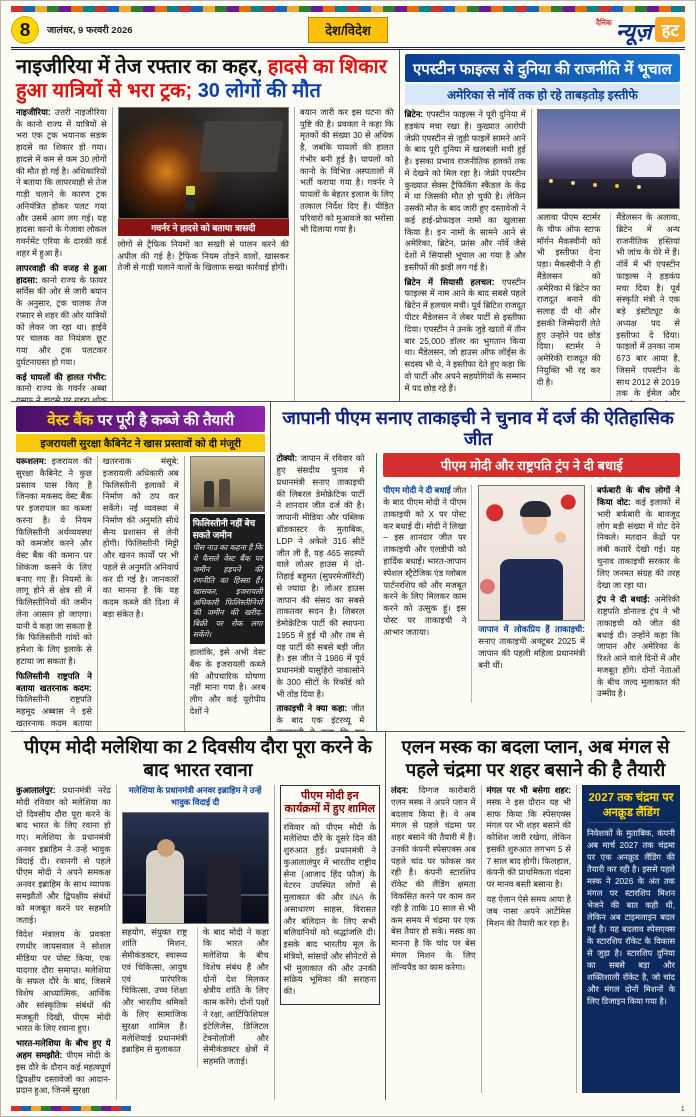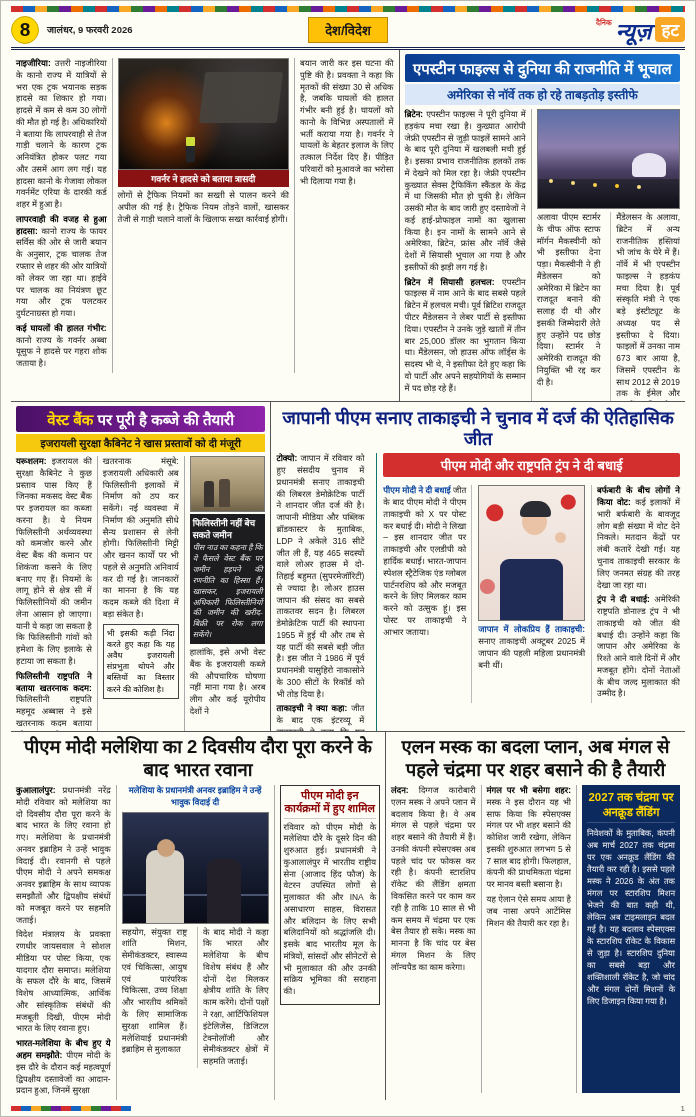--- a/index.html
+++ b/index.html
@@ -123,20 +123,23 @@
     <div class="brand">
       <span class="b-tag">दैनिक</span>
       <span class="b-main">न्यूज़</span>
       <span class="b-accent">हट</span>
     </div>
   </header>
 
   <div class="row row1">
 
     <div class="art" style="width:57.5%">
+      <div class="hl hl-n">
+        <span class="c-bk">नाइजीरिया में तेज रफ्तार का कहर, </span><span class="c-rd">हादसे का शिकार हुआ यात्रियों से भरा ट्रक; </span><span class="c-bl">30 लोगों की मौत</span>
+      </div>
       <div class="cols">
         <div class="colf" style="flex:0 0 24%">
           <p class="bt"><b class="dl">नाइजीरिया:</b><span> उत्तरी नाइजीरिया के कानो राज्य में यात्रियों से भरा एक ट्रक भयानक सड़क हादसे का शिकार हो गया। हादसे में कम से कम 30 लोगों की मौत हो गई है। अधिकारियों ने बताया कि लापरवाही से तेज गाड़ी चलाने के कारण ट्रक अनियंत्रित होकर पलट गया और उसमें आग लग गई। यह हादसा कानो के गेजावा लोकल गवर्नमेंट एरिया के दारकी कर्ड शहर में हुआ है।</span></p>
           <p class="bt"><b class="ih">लापरवाही की वजह से हुआ हादसा:</b><span> कानो राज्य के फायर सर्विस की ओर से जारी बयान के अनुसार, ट्रक चालक तेज रफ्तार से शहर की ओर यात्रियों को लेकर जा रहा था। हाईवे पर चालक का नियंत्रण छूट गया और ट्रक पलटकर दुर्घटनाग्रस्त हो गया।</span></p>
           <p class="bt"><b class="ih">कई घायलों की हालत गंभीर:</b><span> कानो राज्य के गवर्नर अब्बा यूसुफ ने हादसे पर गहरा शोक जताया है।</span></p>
         </div>
         <div class="colf" style="flex:0 0 47%">
           <div class="ph n-photo">
             <div class="abs n-truck"></div>
             <div class="abs n-person">
@@ -184,21 +187,20 @@
         <span class="c-yl">वेस्ट बैंक</span><span class="c-wh"> पर पूरी है कब्जे की तैयारी</span>
       </div>
       <div class="wb-sub">इजरायली सुरक्षा कैबिनेट ने खास प्रस्तावों को दी मंजूरी</div>
       <div class="cols">
         <div class="colf">
           <p class="bt"><b class="dl">यरूशलम:</b><span> इजरायल की सुरक्षा कैबिनेट ने कुछ प्रस्ताव पास किए हैं जिनका मकसद वेस्ट बैंक पर इजरायल का कब्जा करना है। ये नियम फिलिस्तीनी अर्थव्यवस्था को कमजोर करने और वेस्ट बैंक की कमान पर शिकंजा कसने के लिए बनाए गए हैं। नियमों के लागू होने से क्षेत्र सी में फिलिस्तीनियों की जमीन लेना आसान हो जाएगा। यानी ये कहा जा सकता है कि फिलिस्तीनी गांवों को हमेशा के लिए इलाके से हटाया जा सकता है।</span></p>
           <p class="bt"><b class="ih">फिलिस्तीनी राष्ट्रपति ने बताया खतरनाक कदम:</b><span> फिलिस्तीनी राष्ट्रपति महमूद अब्बास ने इसे खतरनाक कदम बताया और अंतरराष्ट्रीय समुदाय से तुरंत दखल देने की मांग की।</span></p>
         </div>
         <div class="colf">
           <p class="bt">खतरनाक मंसूबे: इजरायली अधिकारी अब फिलिस्तीनी इलाकों में निर्माण को ठप कर सकेंगे। नई व्यवस्था में निर्माण की अनुमति सीधे सैन्य प्रशासन से लेनी होगी। फिलिस्तीनी मिट्टी और खनन कार्यों पर भी पहले से अनुमति अनिवार्य कर दी गई है। जानकारों का मानना है कि यह कदम कब्जे की दिशा में बड़ा संकेत है।</p>
-          <div class="frame-box">भी इसकी कड़ी निंदा करते हुए कहा कि यह अवैध इजरायली संप्रभुता थोपने और बस्तियों का विस्तार करने की कोशिश है।</div>
         </div>
         <div class="colf">
           <div class="ph w-photo">
             <div class="abs w-fig1"></div>
             <div class="abs w-fig2"></div>
           </div>
           <div class="dark-box">
             <div class="db-t">फिलिस्तीनी नहीं बेच सकते जमीन</div>
             <div class="db-b">पीस नाउ का कहना है कि ये फैसले वेस्ट बैंक पर जमीन हड़पने की रणनीति का हिस्सा हैं। खासकर, इजरायली अधिकारी फिलिस्तीनियों की जमीन की खरीद-बिक्री पर रोक लगा सकेंगे।</div>
           </div>

